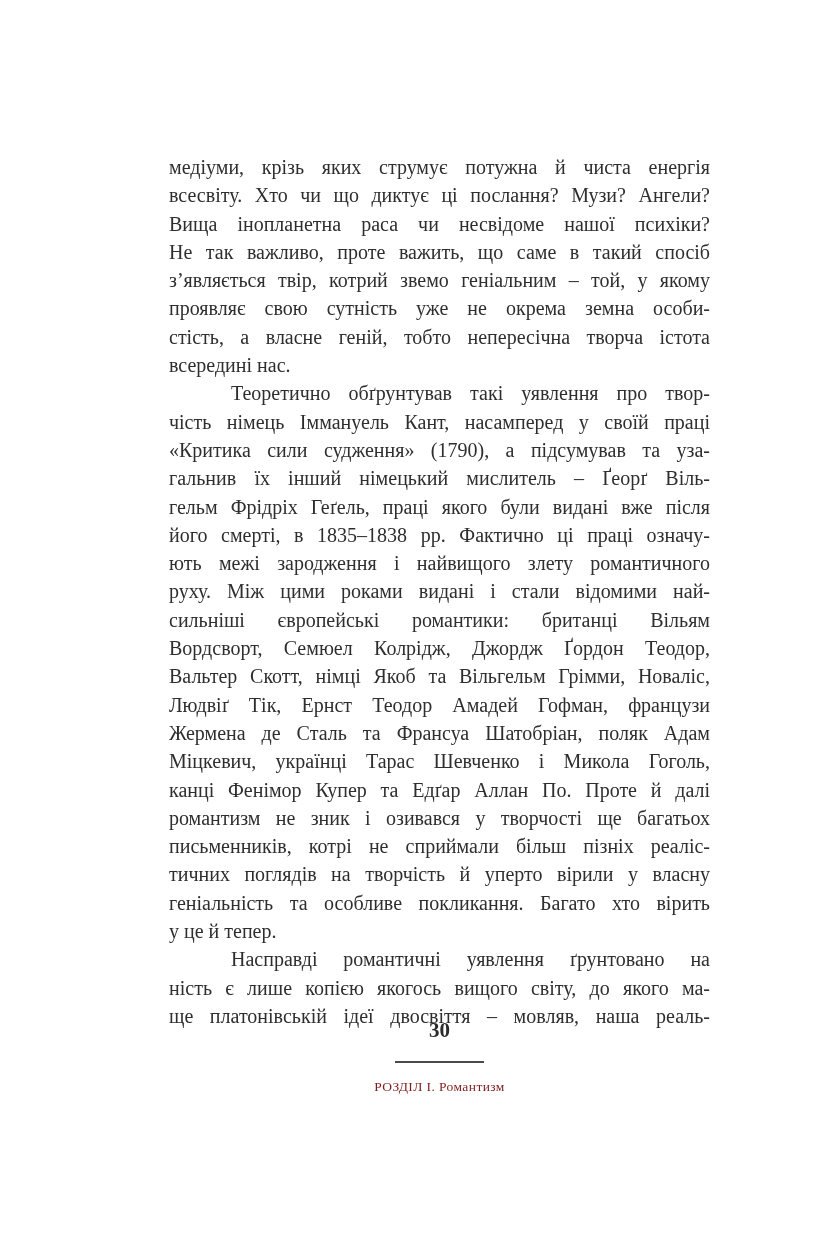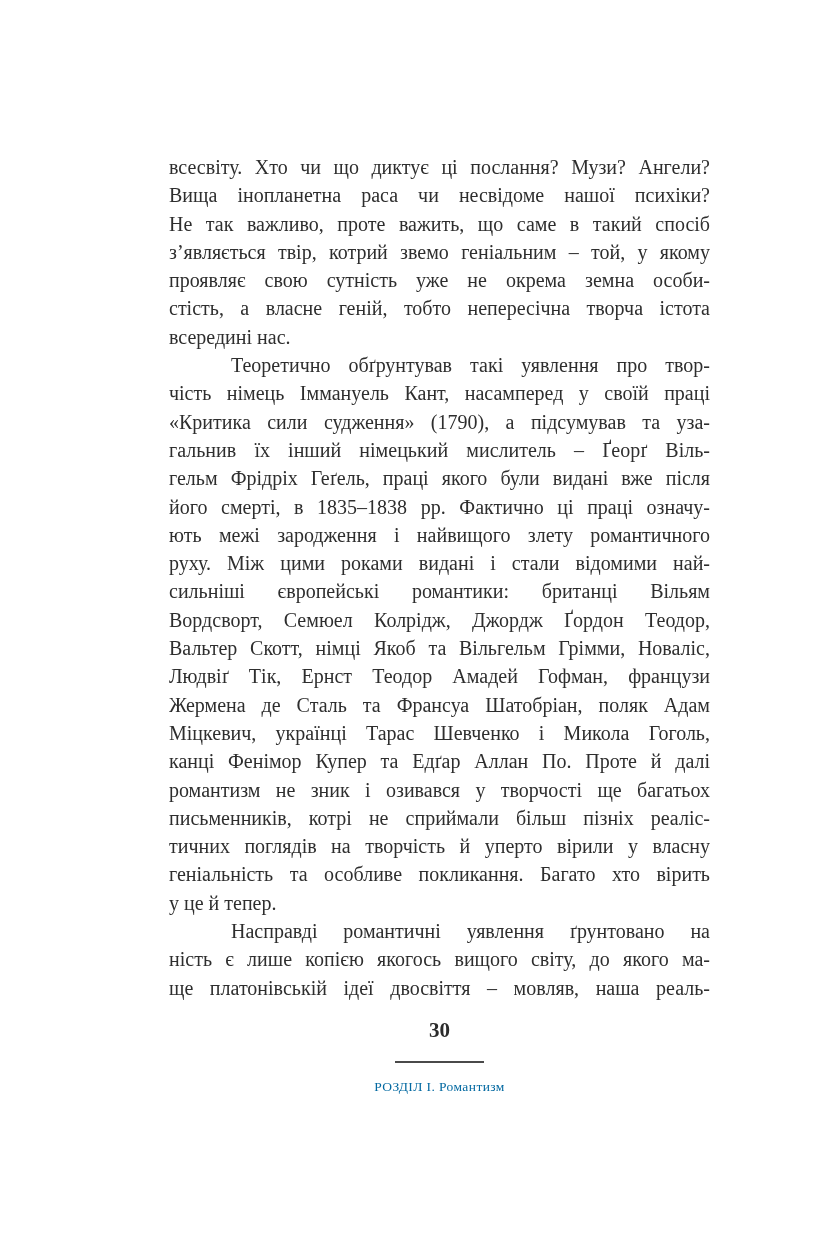--- a/index.html
+++ b/index.html
@@ -51,31 +51,32 @@
   .footer-rule {
     width: 89px;
     height: 1.5px;
     background: #4a4a4a;
     margin: 20px auto 0 auto;
   }
   .chapter-line {
     margin-top: 16px;
     font-size: 13.5px;
     letter-spacing: 0.4px;
-    color: #0369a1;
+    color: #7f1d1d;
   }
 </style>
 </head>
 <body>
 
 <div class="page">
 
   <main class="text-block">
 
   <div class="para">
+        <div class="line"><span>медіуми, крізь яких струмує потужна й чиста енергія</span></div>
         <div class="line"><span>всесвіту. Хто чи що диктує ці послання? Музи? Ангели?</span></div>
         <div class="line"><span>Вища інопланетна раса чи несвідоме нашої психіки?</span></div>
         <div class="line"><span>Не так важливо, проте важить, що саме в такий спосіб</span></div>
         <div class="line"><span>з’являється твір, котрий звемо </span><span class="it">геніальним</span><span> – той, у якому</span></div>
         <div class="line"><span>проявляє свою сутність уже не окрема земна особи-</span></div>
         <div class="line"><span>стість, а власне </span><span class="it">геній</span><span>, тобто непересічна творча істота</span></div>
         <div class="line last"><span>всередині нас.</span></div>
       </div>
       <div class="para">
         <div class="line indent"><span>Теоретично обґрунтував такі уявлення про твор-</span></div>

